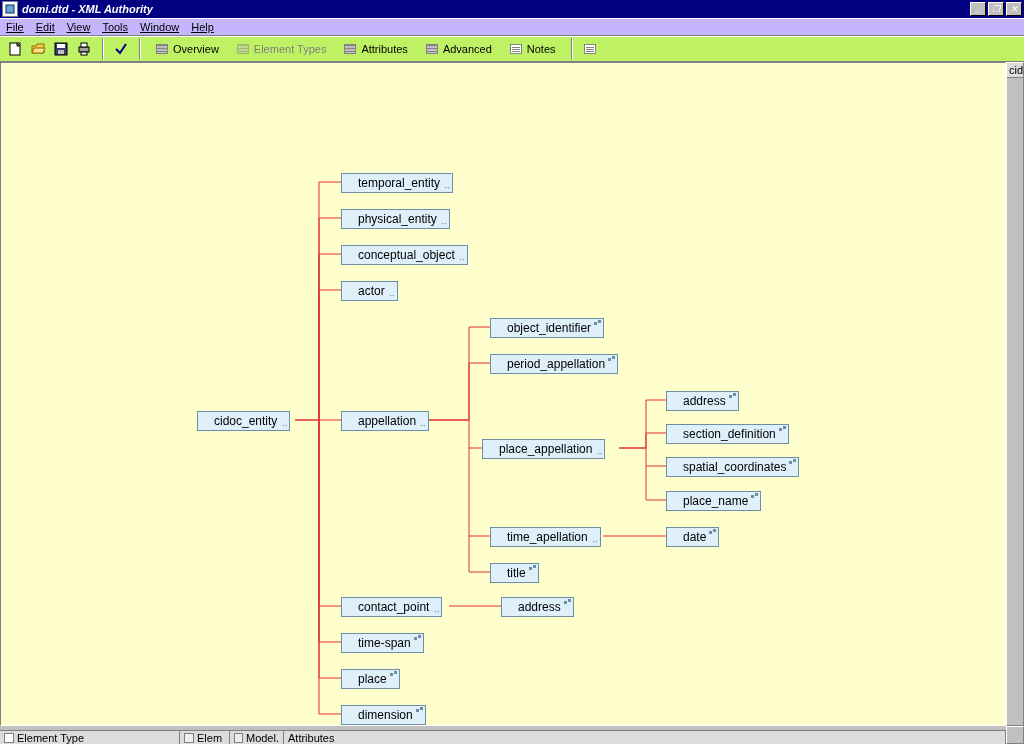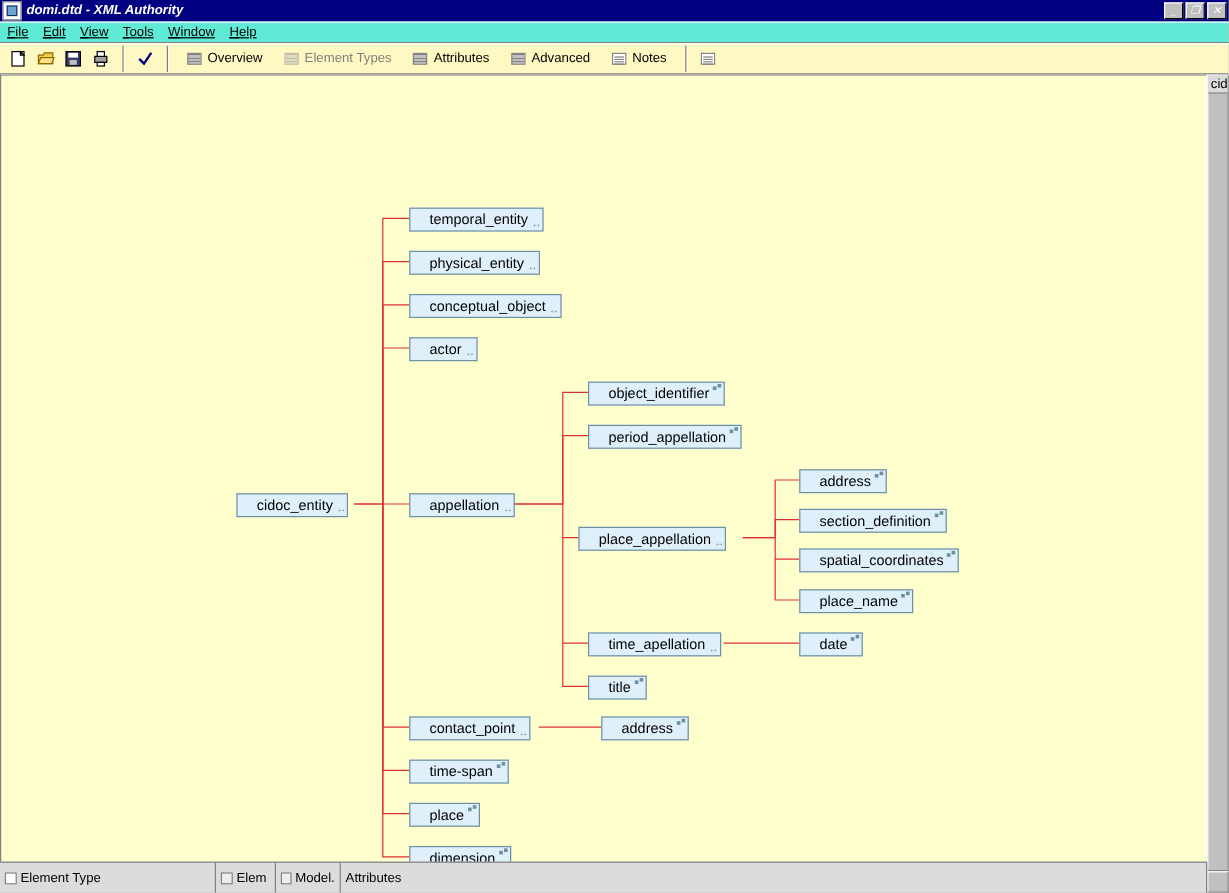--- a/index.html
+++ b/index.html
@@ -6,39 +6,39 @@
   html,body { margin:0; padding:0; height:100%; font-family: "MS Sans Serif", Tahoma, Arial, sans-serif; font-size:11px; color:#000; background:#c0c0c0;}
   .window { width:1024px; height:744px; background:#c0c0c0; display:flex; flex-direction:column; position:relative; }
   
   .titlebar { height:18px; background:#000080; color:#fff; display:flex; align-items:center; padding:0 2px;font-style:italic; }
   .titlebar .sys-icon { width:16px; height:16px; background:#fff; border:1px solid #808080; display:flex; align-items:center; justify-content:center; margin-right:4px;}
   .titlebar .sys-icon svg { width:10px; height:10px; }
   .titlebar .title { flex:1; font-weight:bold; }
   .titlebar .win-btns { display:flex; gap:0;}
   .titlebar .win-btn { width:16px; height:14px; background:#c0c0c0; border:1px solid #000; border-top-color:#fff; border-left-color:#fff; margin-left:2px; display:flex; align-items:center; justify-content:center; font-family:Arial; font-size:9px;}
   
-  .menubar { height:18px; background:#5eead4; border-top:1px solid #fff; border-bottom:1px solid #808080; display:flex; align-items:center; padding:0 6px; gap:12px;}
+  .menubar { height:18px; background:#c4b5fd; border-top:1px solid #fff; border-bottom:1px solid #808080; display:flex; align-items:center; padding:0 6px; gap:12px;}
   .menubar .menu-item { cursor:default; }
   .menubar .menu-item .ul { text-decoration:underline; }
   
-  .toolbar { height:26px; background:#fef9c3; border-top:1px solid #fff; border-bottom:1px solid #808080; display:flex; align-items:center; padding:0 4px;}
+  .toolbar { height:26px; background:#bef264; border-top:1px solid #fff; border-bottom:1px solid #808080; display:flex; align-items:center; padding:0 4px;}
   .toolbar .sep { width:2px; height:22px; border-left:1px solid #808080; border-right:1px solid #fff; margin:0 6px;}
   .toolbar .tbtn { width:22px; height:22px; display:flex; align-items:center; justify-content:center; border:1px solid transparent; margin-right:1px;}
   .toolbar .ttab { height:22px; display:flex; align-items:center; padding:0 8px; gap:5px; color:#000; border:1px solid transparent;}
   .toolbar .ttab.disabled { color:#808080; }
   .toolbar .ticon { width:12px; height:10px; display:inline-block;}
   .ti-grid { background:repeating-linear-gradient(#848484 0 1px, #c0c0c0 1px 3px), repeating-linear-gradient(90deg,#848484 0 1px, transparent 1px 3px); border:1px solid #848484; width:12px; height:10px;}
   .ti-page { width:10px; height:12px; background:#fff; border:1px solid #848484; position:relative;}
   .ti-page::before{content:'';position:absolute;left:1px;top:2px;right:1px;height:1px;background:#848484;box-shadow:0 2px #848484,0 4px #848484,0 6px #848484;}
   
   .workspace { flex:1; position:relative; background:#c0c0c0; overflow:hidden;}
   .canvas { position:absolute; left:0; top:0; right:18px; bottom:18px; background:#FFFFCE; border:1px solid #808080; border-top-color:#808080; border-left-color:#808080; border-right-color:#fff; border-bottom-color:#fff; }
   .vscroll { position:absolute; right:0; top:0; width:18px; bottom:18px; background:#c0c0c0; border:1px solid #808080; border-top-color:#fff; border-left-color:#fff;}
   .vscroll .label { position:absolute; top:0; left:0; right:0; text-align:left; font-size:11px; padding:1px 2px; background:#dcdcdc; border-bottom:1px solid #808080; overflow:hidden; white-space:nowrap;}
-  .hscroll { position:absolute; left:0; right:18px; bottom:0; height:26px; background:#dcdcdc; border-top:1px solid #808080; display:flex; align-items:stretch;}
+  .hscroll { position:absolute; left:0; right:18px; bottom:0; height:14px; background:#dcdcdc; border-top:1px solid #808080; display:flex; align-items:stretch;}
   .hscroll .cell { border-right:1px solid #808080; display:flex; align-items:center; padding:0 4px; gap:3px; white-space:nowrap;}
   .hscroll .glyph { width:10px; height:10px; border:1px solid #808080; background:#fff; display:inline-block;}
   .corner { position:absolute; right:0; bottom:0; width:18px; height:18px; background:#c0c0c0; border:1px solid #808080; border-top-color:#fff; border-left-color:#fff;}
   
   .node { position:absolute; background:#E0F0FA; border:1px solid #6B8FA3; padding:2px 12px 2px 16px; font-size:12px; font-family:Verdana, Arial, sans-serif; color:#000; white-space:nowrap; }
   .node .expand { position:absolute; right:1px; bottom:1px; width:8px; height:8px; font-size:8px; line-height:8px; text-align:center; color:#6B8FA3;}
   .node .mark { position:absolute; right:1px; top:1px; width:8px; height:8px; }
   .node .mark::before, .node .mark::after { content:''; position:absolute; background:#6B8FA3; }
   .node .mark::before { left:0; top:2px; width:3px; height:3px;}
   .node .mark::after { left:4px; top:0; width:3px; height:3px;}

